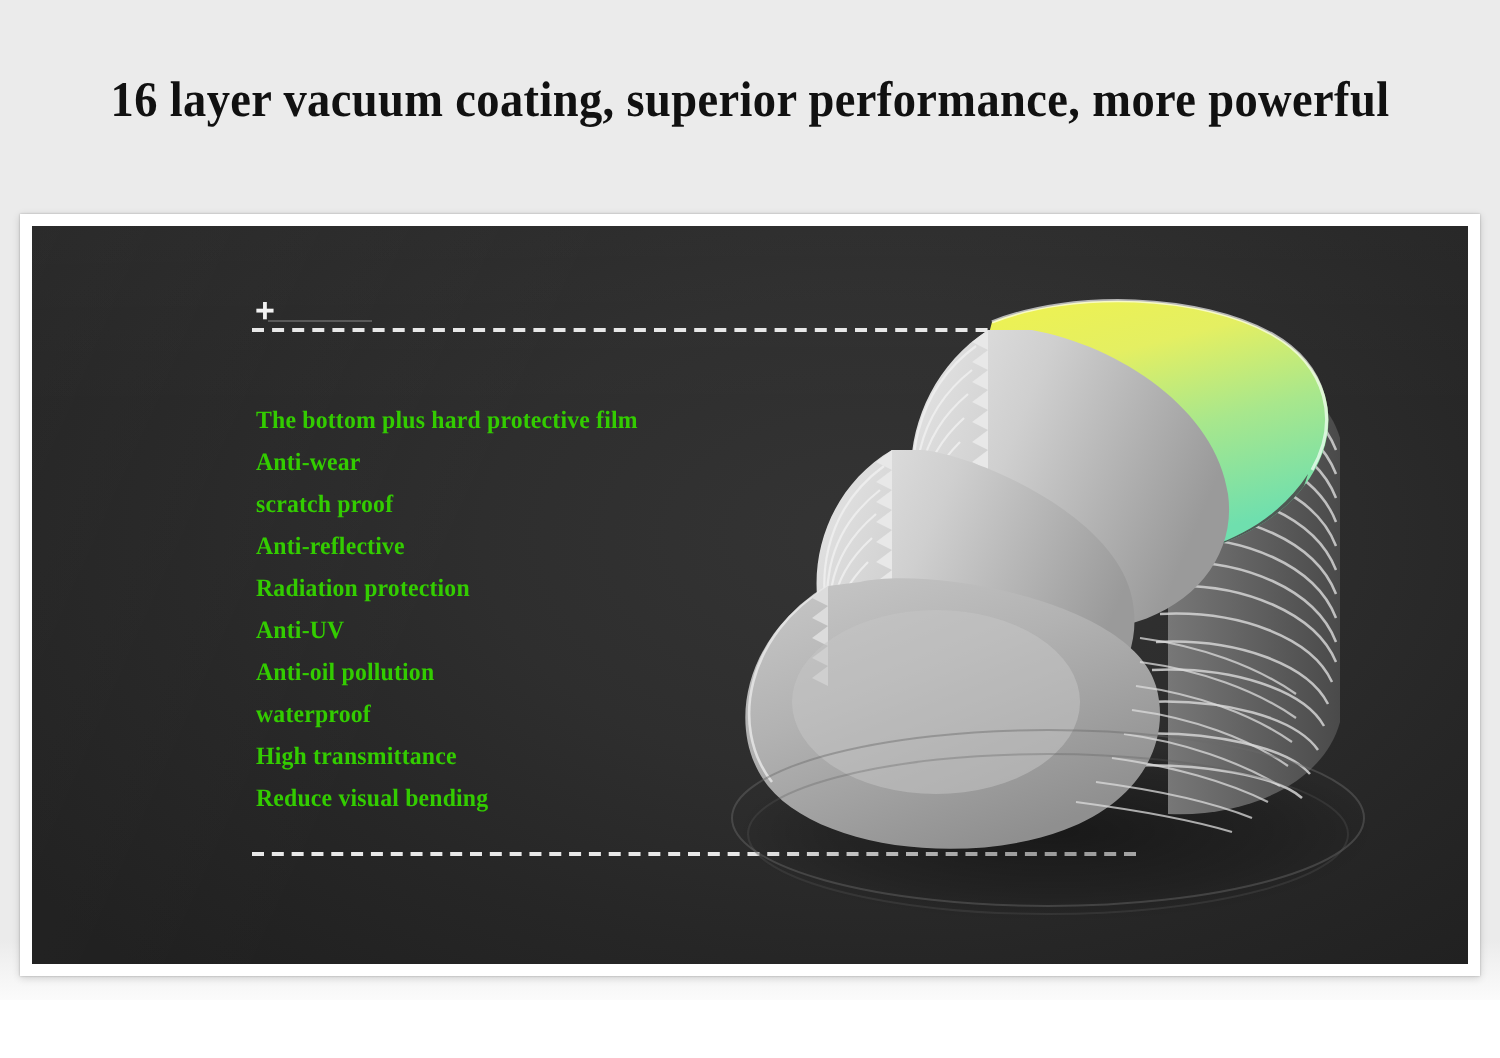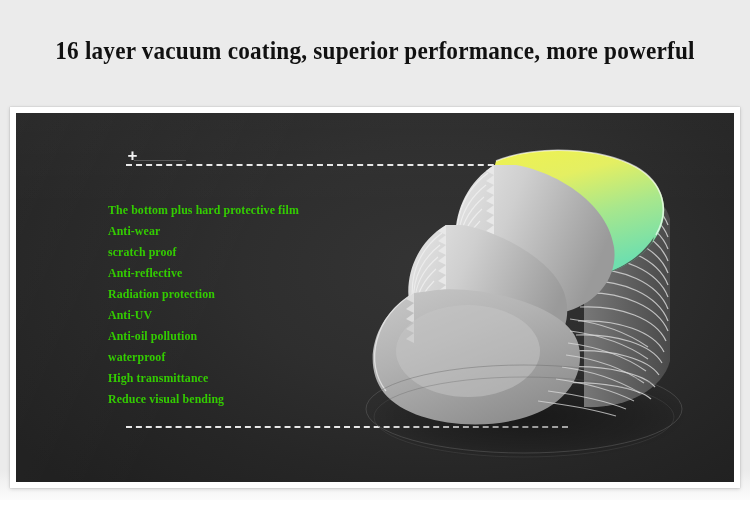--- a/index.html
+++ b/index.html
@@ -79,21 +79,21 @@
   #guide-top    { top:51px;  width:408px; }
   #guide-bottom { top:313px; width:442px; }
   
   #guide-tick {
     position:absolute; left:118px; top:47px; width:52px; height:0;
     border-top:1px solid rgba(200,200,200,.30);
   }
 
   
   #feature-list {
-    position:absolute; left:92px; top:87px;
+    position:absolute; left:112px; top:87px;
     list-style:none;
   }
   #feature-list li {
     font-family:"Liberation Serif", serif;
     font-weight:bold;
     font-size:12.5px;
     line-height:21px;
     color:#33cc00;
     white-space:nowrap;
     letter-spacing:.1px;

